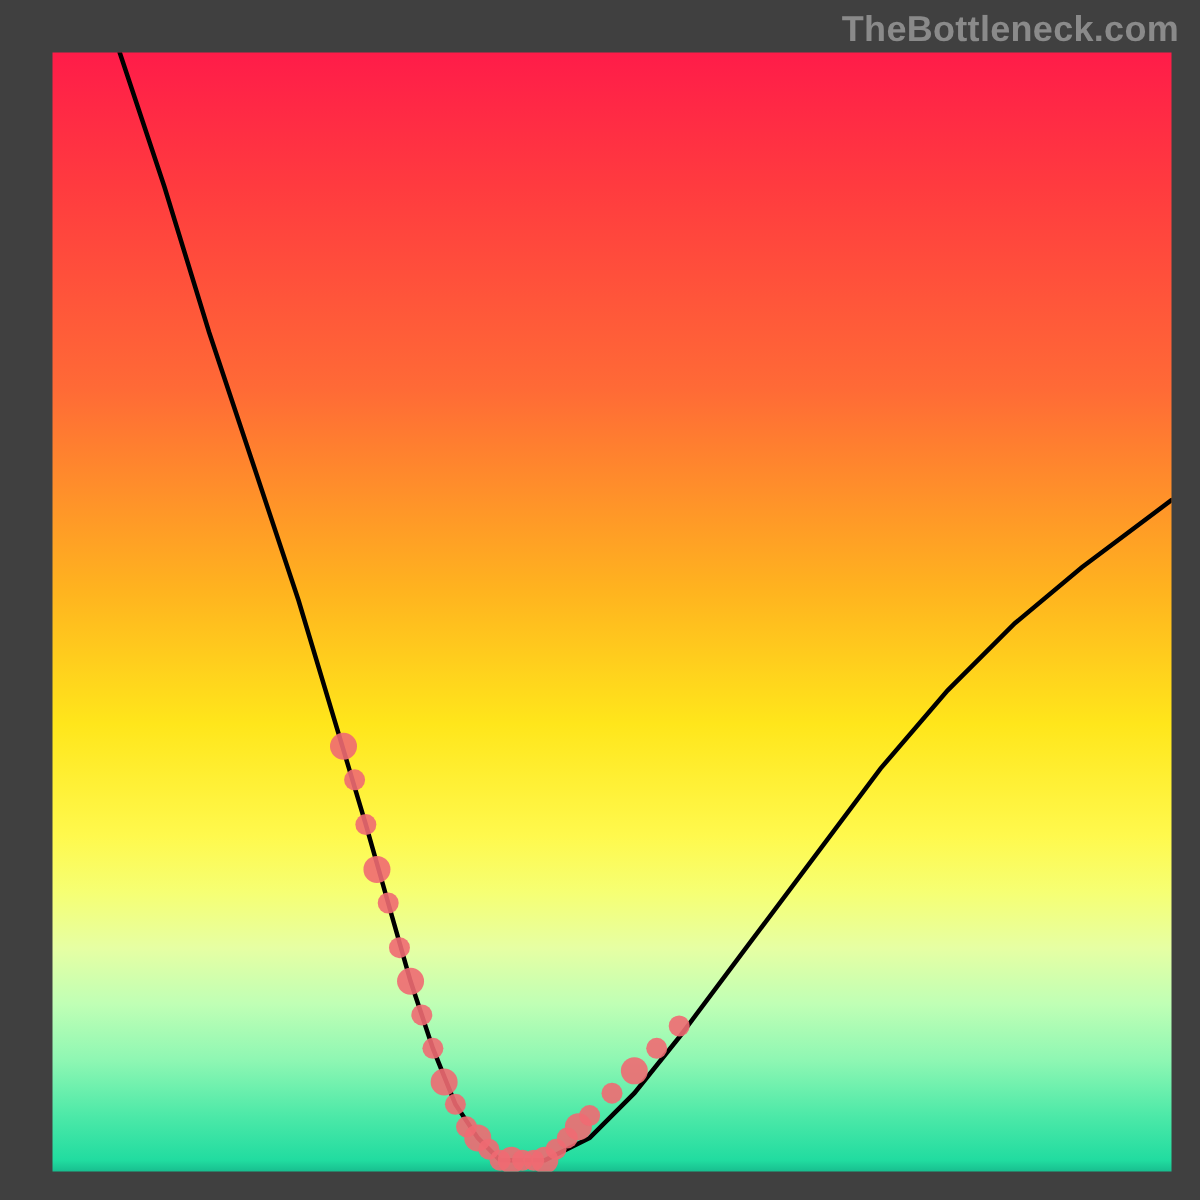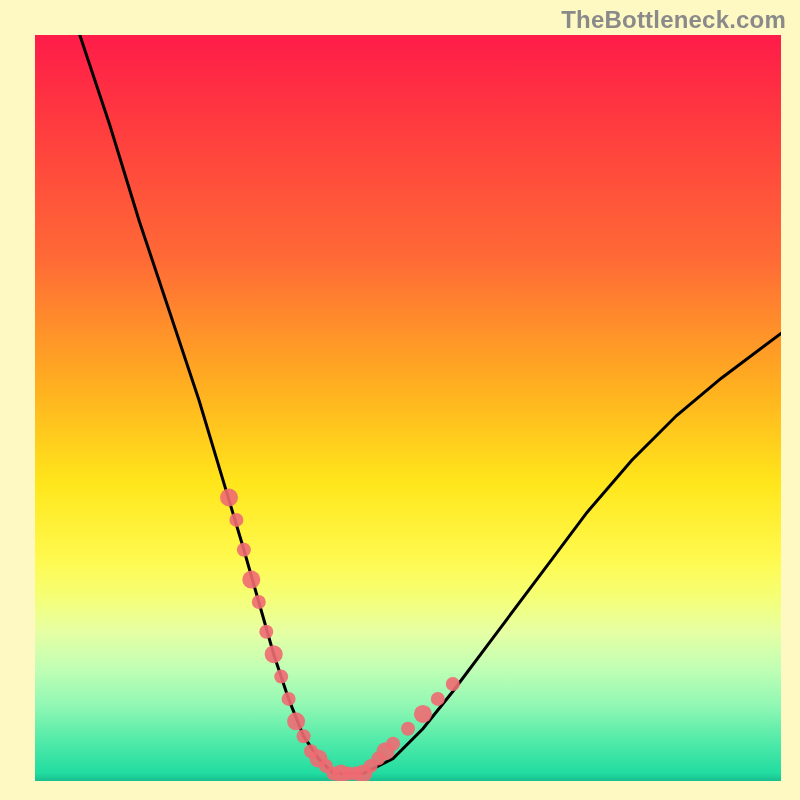--- a/index.html
+++ b/index.html
@@ -9,21 +9,21 @@
     height: 800px;
     background: #000;
     overflow: hidden;
   }
   .frame {
     position: absolute;
     left: 0;
     top: 0;
     width: 800px;
     height: 800px;
-    background: #fef9c3;
+    background: #404040;
     text-align: center;
   }
   .plot {
     position: absolute;
     left: 35px;
     top: 35px;
     width: 746px;
     height: 746px;
     background: linear-gradient(
       to bottom,

